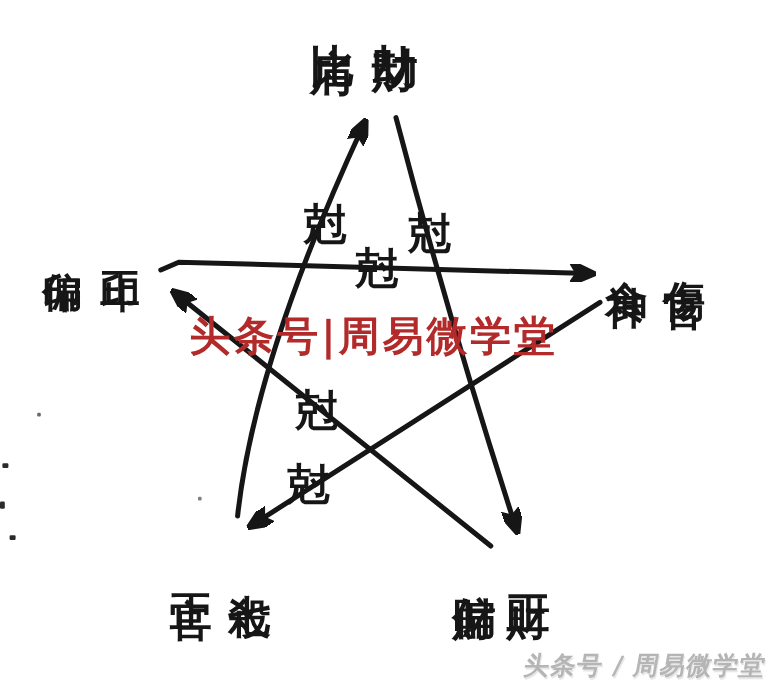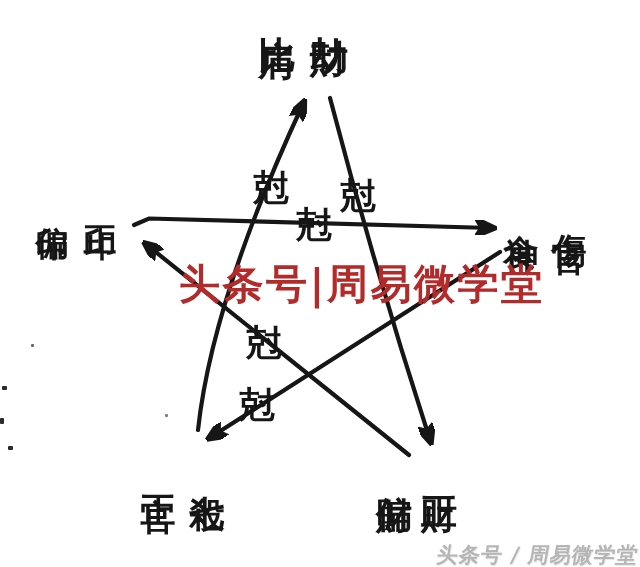--- a/index.html
+++ b/index.html
@@ -16,22 +16,22 @@
   .node-right{left:504px;top:206px;font-size:35px;gap:13px;letter-spacing:4px;}
   .node-bottom-left{left:141px;top:467px;font-size:35px;gap:14px;letter-spacing:2px;}
   .node-bottom-right{left:377px;top:467px;font-size:36px;gap:9px;letter-spacing:2px;}
   .ke{position:absolute;font-size:36px;font-weight:700;color:#161616;line-height:1;}
   .ke1{left:253px;top:169px;}
   .ke2{left:340px;top:177px;}
   .ke3{left:296px;top:206px;}
   .ke4{left:246px;top:324px;}
   .ke5{left:239px;top:386px;}
   .wm-center{
-    position:absolute;left:158px;top:264px;font-size:41px;font-weight:700;
-    letter-spacing:2.5px;color:#b22a2a;white-space:nowrap;line-height:1;margin-left:21px;
+    position:absolute;left:158px;top:264px;font-size:34px;font-weight:700;
+    letter-spacing:2.5px;color:#b22a2a;white-space:nowrap;line-height:1;
   }
   .wm-corner{
     position:absolute;right:2px;bottom:2px;font-size:21px;font-weight:700;
     letter-spacing:1px;color:#b5b5b5;white-space:nowrap;line-height:1;
     transform:skewX(-10deg);text-shadow:1px 1px 0 #e8e8e8;
   }
   .speck{position:absolute;background:#2a2a2a;border-radius:1px;}
   .sp1{left:2px;top:386px;width:5px;height:4px;}
   .sp2{left:0px;top:418px;width:4px;height:6px;}
   .sp3{left:8px;top:446px;width:5px;height:4px;}

